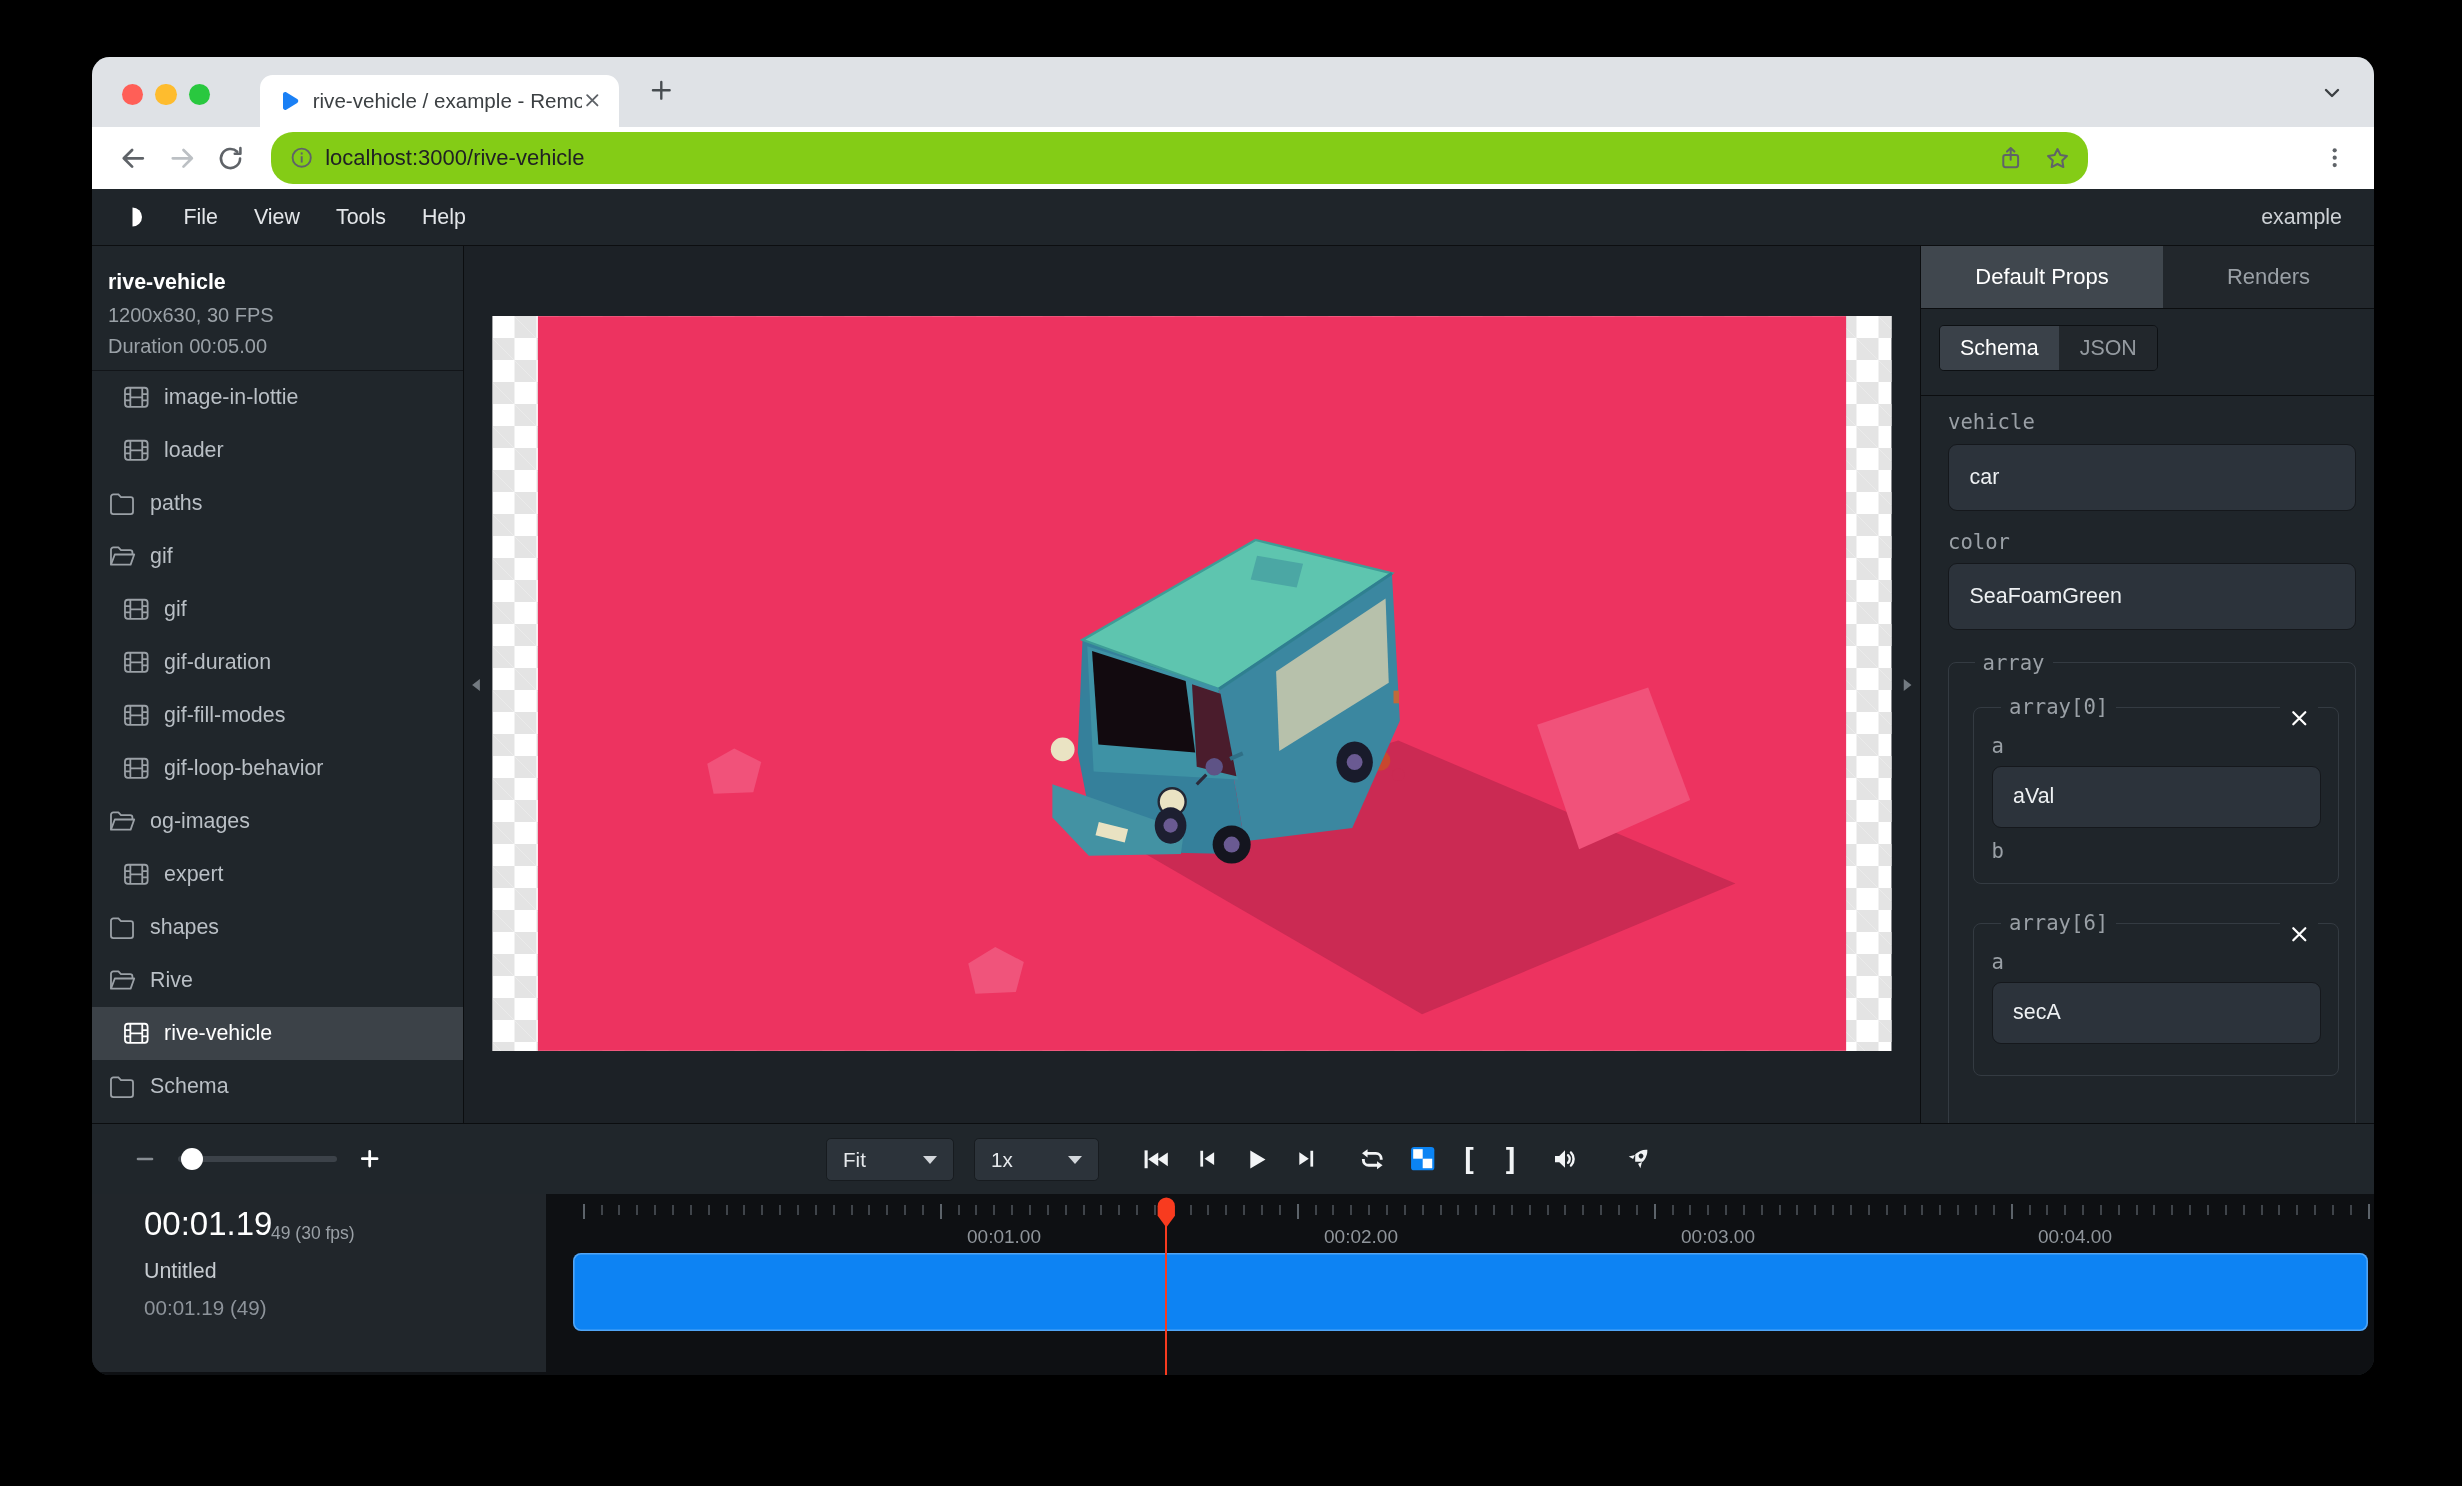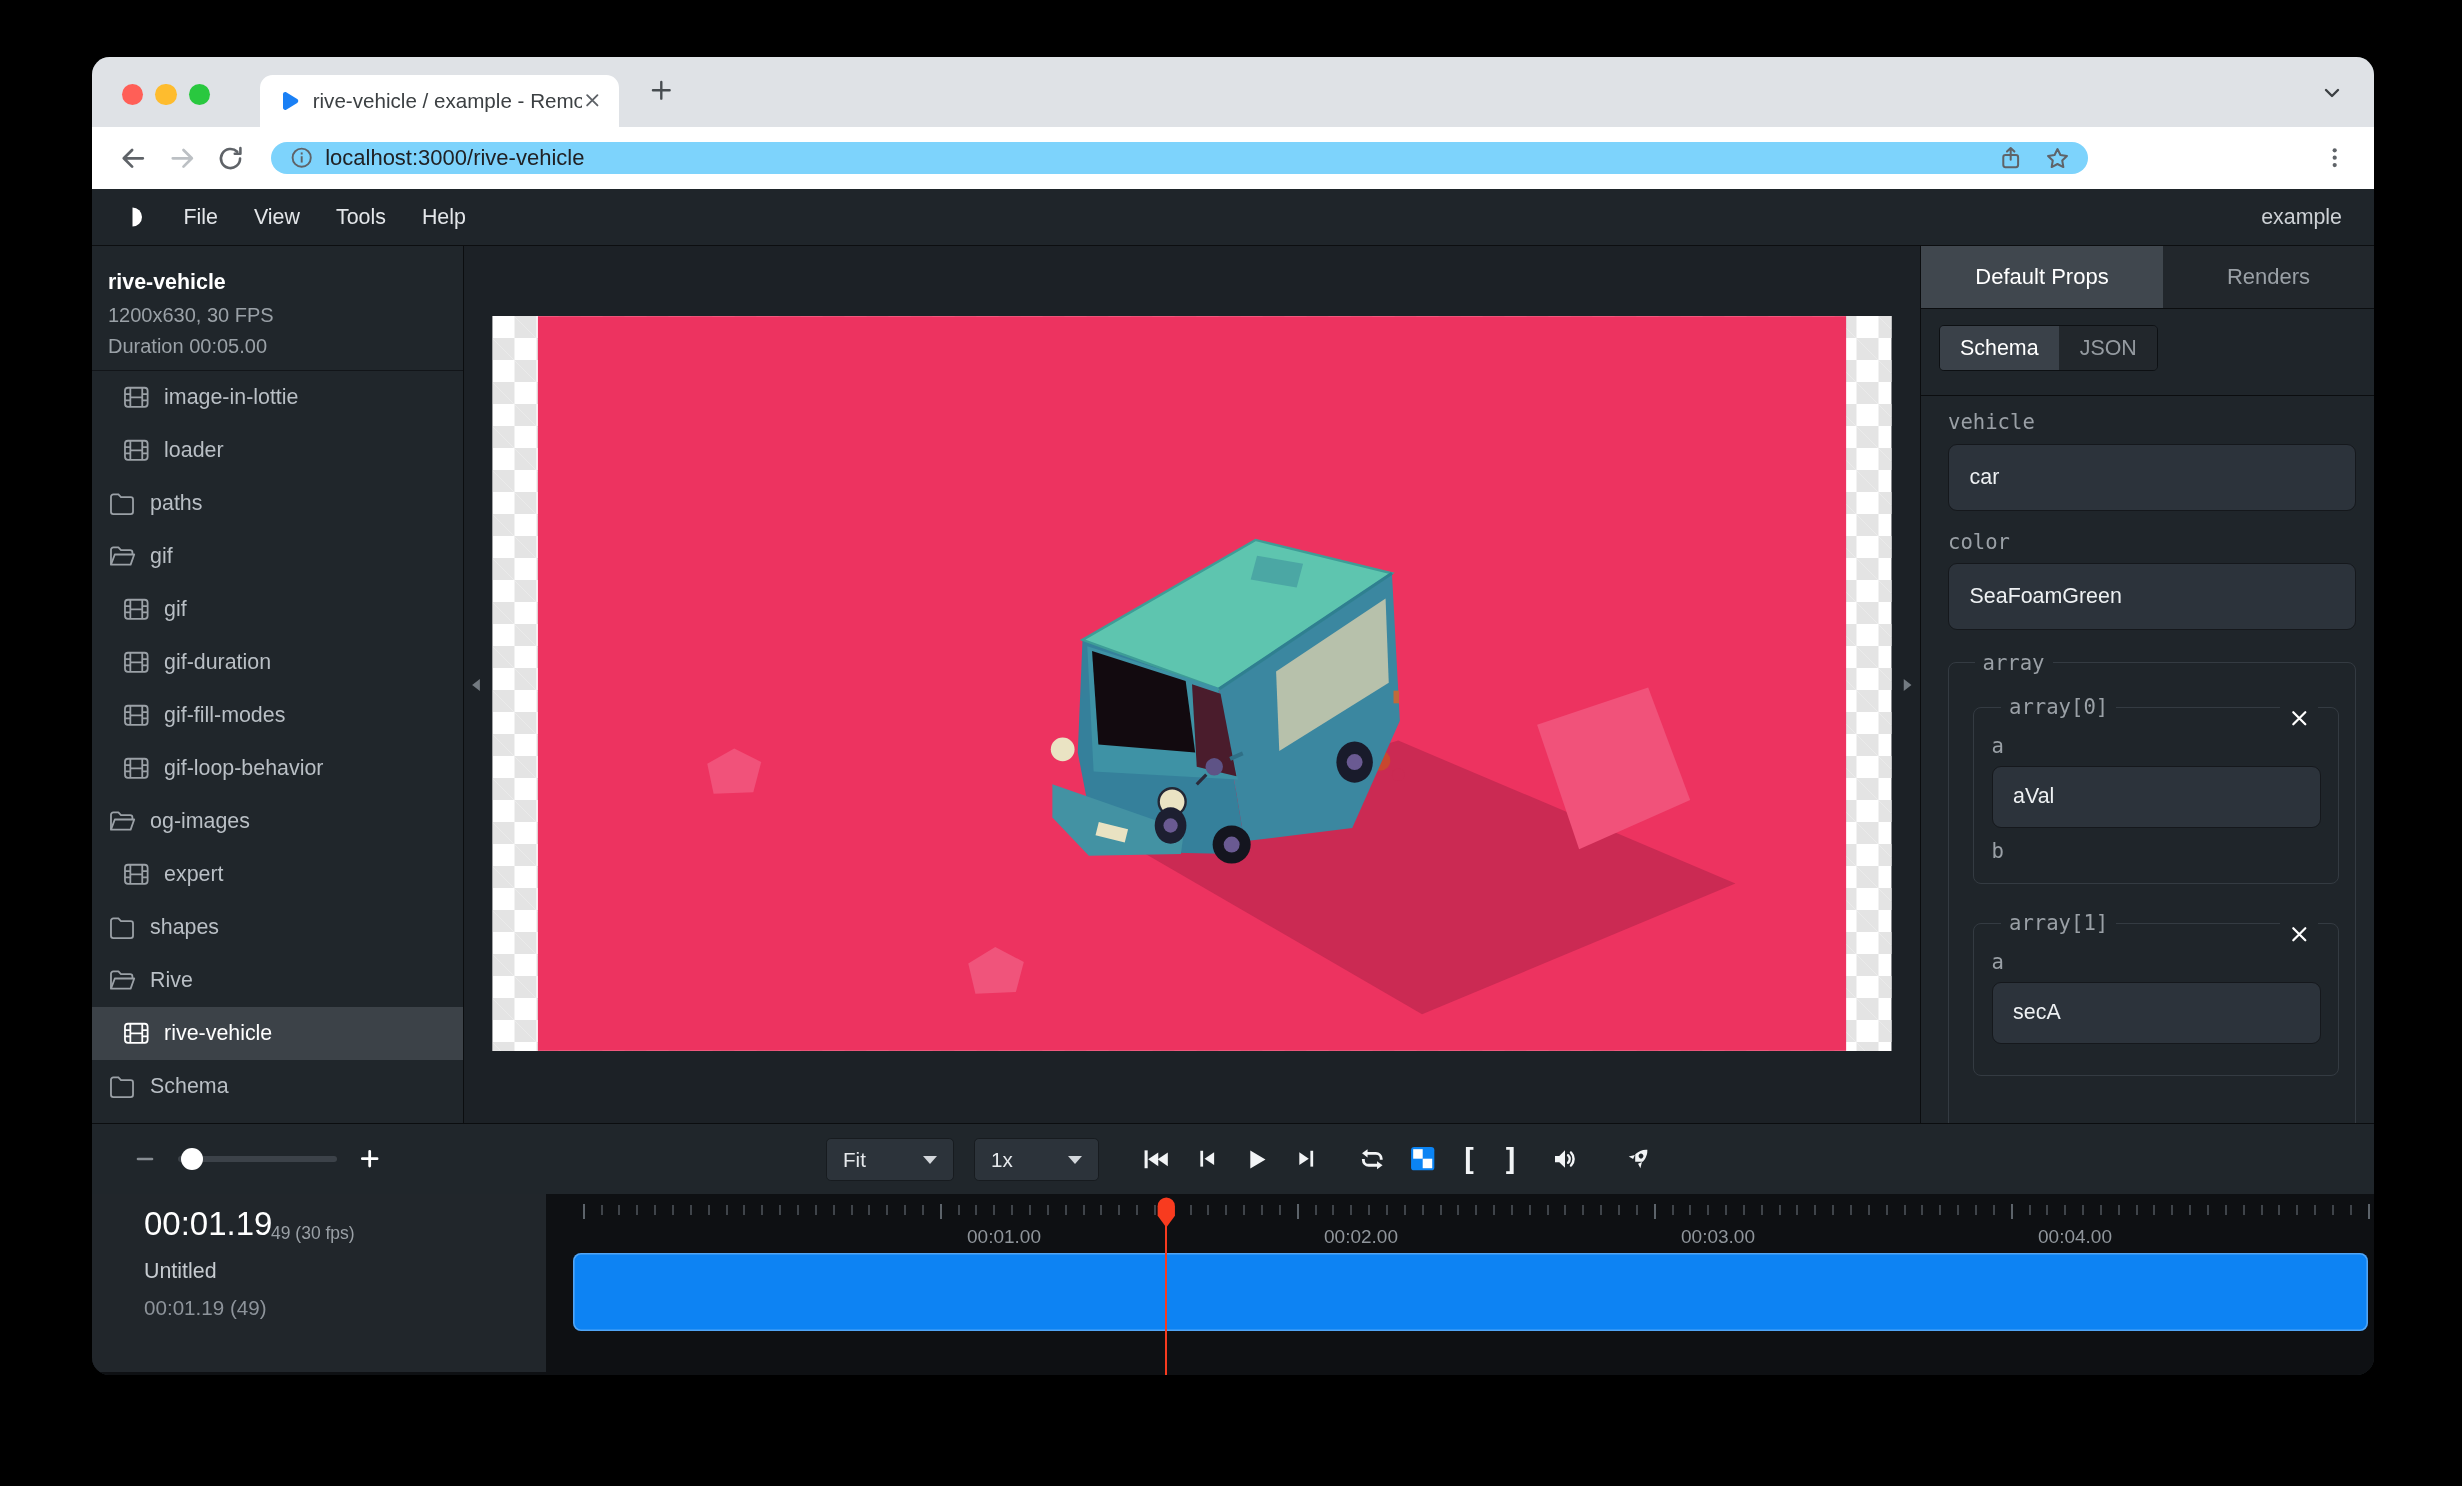--- a/index.html
+++ b/index.html
@@ -19,21 +19,21 @@
   .tab { position:absolute; left:168px; top:17.5px; width:359px; height:52px; background:#fff;
          border-radius:12.7px 12.7px 0 0; display:flex; align-items:center; padding:0 16px; }
   .tab-title { font-size:20.6px; color:#3c4043; white-space:nowrap; overflow:hidden; max-width:270px; }
   .tab-close { margin-left:auto; }
   .newtab { position:absolute; left:555px; top:19px; }
   .tab-chevron { position:absolute; right:30px; top:24px; }
 
   
   .urlrow { height:62px; background:#fff; display:flex; align-items:center; padding:0 27px; flex:none; }
   .nav-ic { margin-right:20.6px; }
-  .omnibox { flex:1; height:32px; background:#7dd3fc; border-radius:22px; margin:0 14.3px 0 6.3px;
+  .omnibox { flex:1; height:52px; background:#84cc16; border-radius:22px; margin:0 14.3px 0 6.3px;
              display:flex; align-items:center; padding:0 17.5px; max-width:1817px; }
   .url-text { font-size:22px; color:#202124; margin-left:11px; flex:1; }
   .kebab { margin-left:auto; }
 
   
   .menubar { height:57px; background:#1f252a; border-bottom:1.6px solid #0c0e10; display:flex;
              align-items:center; padding:0 32px; flex:none; }
   .menu-item { font-size:21.4px; color:#e3e6e9; padding:0 18px; }
   .menu-right { margin-left:auto; font-size:21.4px; color:#cdd1d5;text-align:center; }
 
@@ -440,21 +440,21 @@
                 <svg width="20.6" height="20.6" viewBox="0 0 24 24">
                     <path d="M5 5l14 14M19 5L5 19" stroke="#fff" stroke-width="2.6" stroke-linecap="round"></path>
                   </svg>
               </div>
               <div class="flabel">a</div>
               <div class="finput">aVal</div>
               <div class="flabel">b</div>
             </fieldset>
 
             <fieldset class="fs-item">
-              <legend>array[1]</legend>
+              <legend>array[6]</legend>
               <div class="fs-close">
                 <svg width="20.6" height="20.6" viewBox="0 0 24 24">
                     <path d="M5 5l14 14M19 5L5 19" stroke="#fff" stroke-width="2.6" stroke-linecap="round"></path>
                   </svg>
               </div>
               <div class="flabel">a</div>
               <div class="finput">secA</div>
 
             </fieldset>
           </fieldset>

